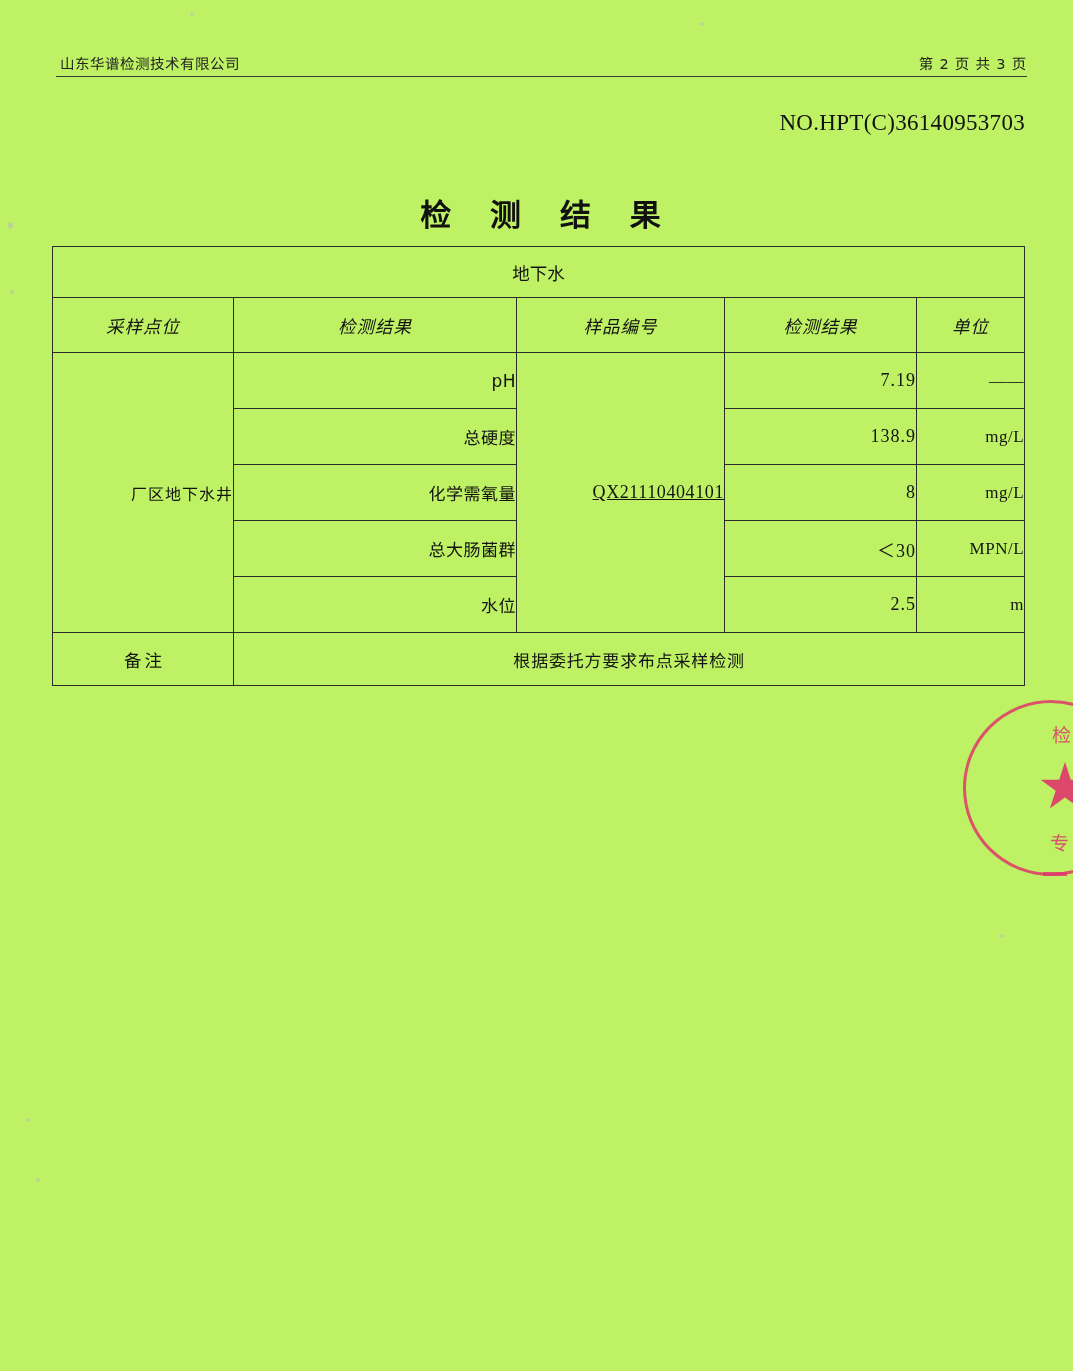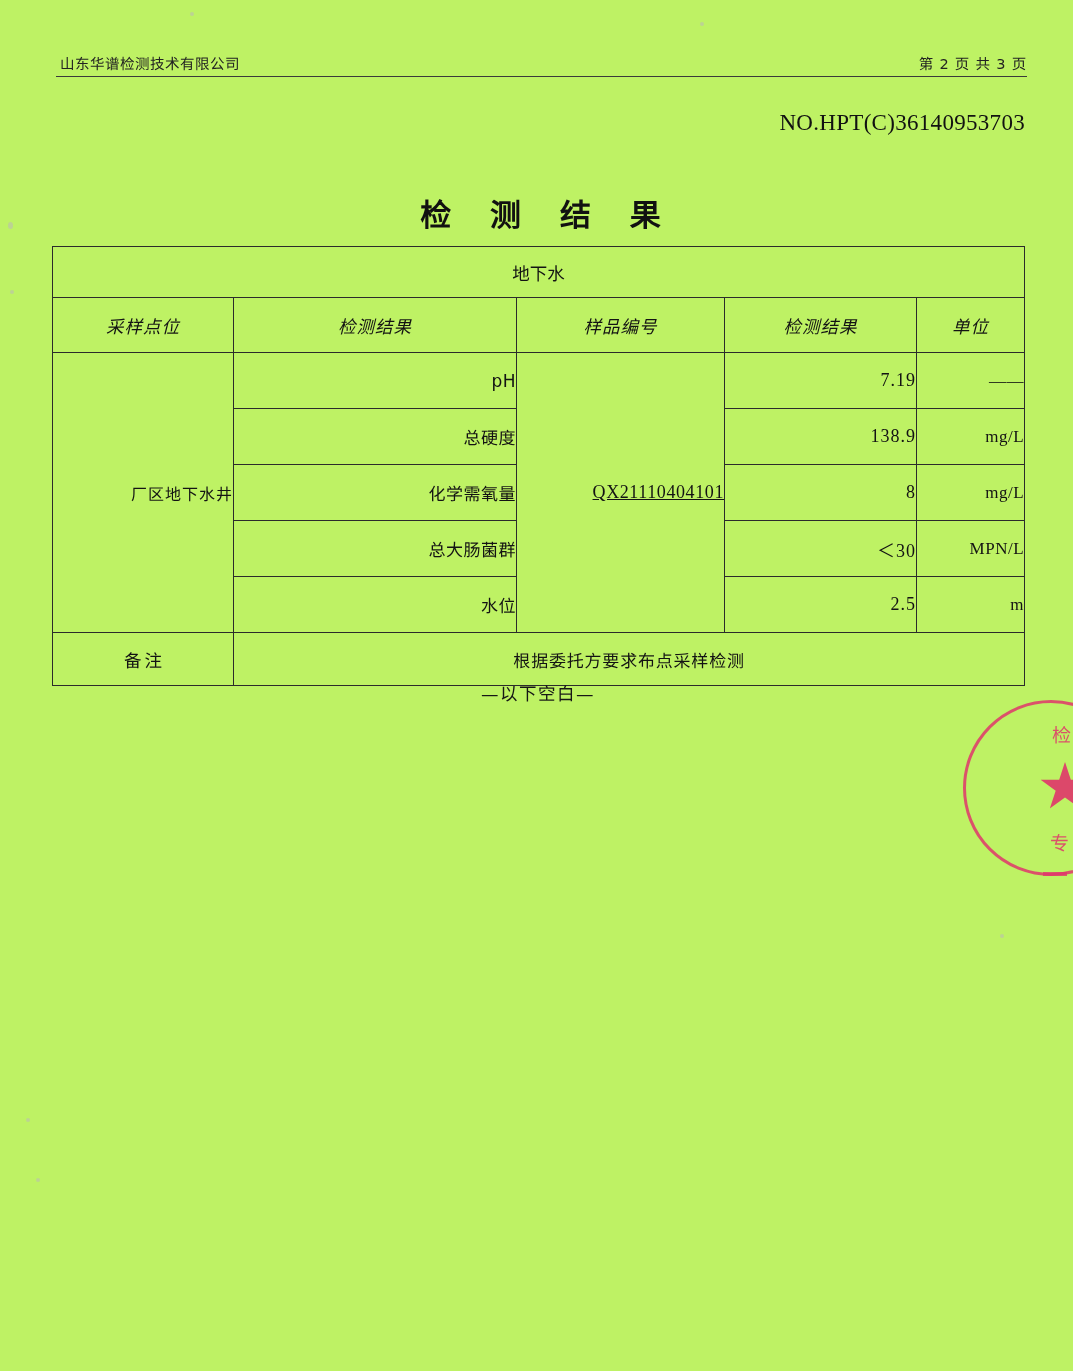--- a/index.html
+++ b/index.html
@@ -299,21 +299,20 @@
         <td class="unit">m</td>
       </tr>
 
       <tr class="remark-row">
         <td class="remark-label">备注</td>
         <td class="remark-text" colspan="4">根据委托方要求布点采样检测</td>
       </tr>
     </tbody>
   </table>
 
-  <div class="blank-note">—以下空白—</div>
 
   <div class="stamp">
     <div class="ring"></div>
     <div class="s-char s1">检</div>
     <div class="star">★</div>
     <div class="s-char s2">专</div>
     <div class="bar"></div>
   </div>
 
 </div>

